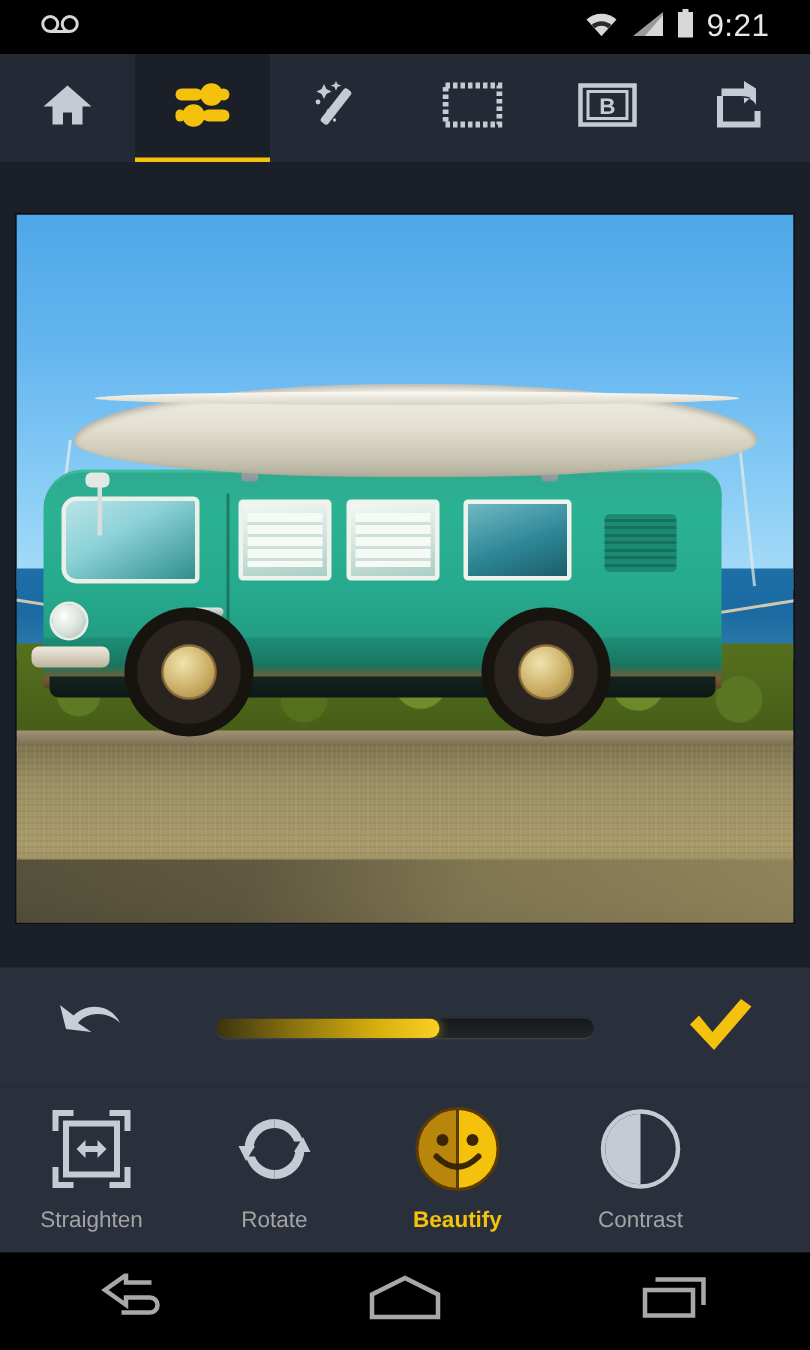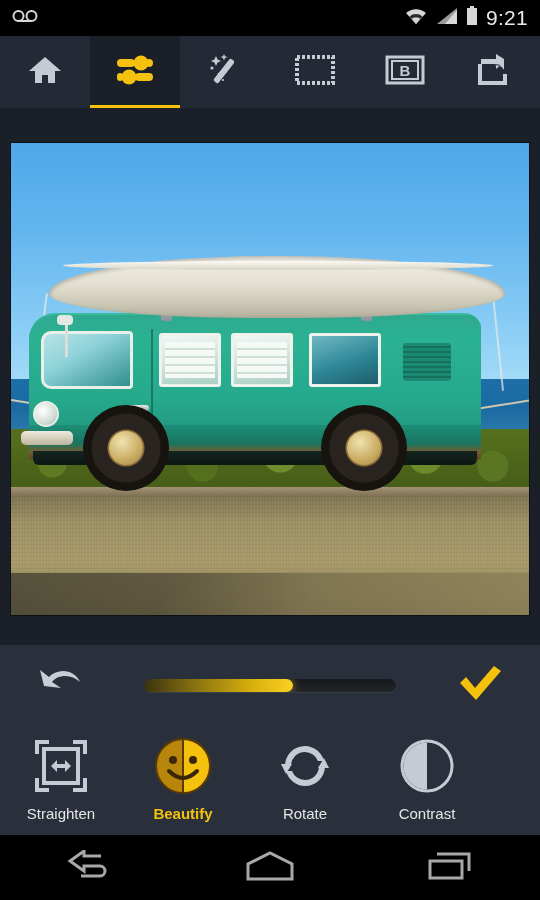--- a/index.html
+++ b/index.html
@@ -8,21 +8,21 @@
     background:#000;
     font-family:"Liberation Sans", sans-serif;
     overflow:hidden;
   }
   #app { position:relative; width:540px; height:900px; background:#1b1f27; }
 
   
   .statusbar {
     position:absolute; left:0; top:0; width:540px; height:36px;
     background:#000; display:flex; align-items:center;
-    padding:0 12px;
+    padding:0 27px;
   }
   .sb-left { display:flex; align-items:center; gap:8px; }
   .sb-right { margin-left:auto; display:flex; align-items:center; gap:8px; }
   .sb-clock { color:#e8e8e8; font-size:21px; letter-spacing:0.3px; }
 
   
   .toolbar {
     position:absolute; left:0; top:36px; width:540px; height:72px;
     background:#242a35; display:flex;
   }
@@ -198,21 +198,21 @@
 
   
   .toolstrip {
     position:absolute; left:0; top:725px; width:540px; height:110px;
     background:#2a303b; display:flex; align-items:flex-start; overflow:hidden;
   }
   .tool {
     width:122px; flex:0 0 122px; padding-top:10px;
     display:flex; flex-direction:column; align-items:center; gap:8px;
   }
-  .tool-label { font-size:15px; color:#e5e5e5; white-space:nowrap; }
+  .tool-label { font-size:15px; color:#a3a3a3; white-space:nowrap; }
   .tool.active .tool-label { color:#f4c20d; font-weight:bold; }
   .tool-icon { width:62px; height:62px; display:flex; align-items:center; justify-content:center; }
 
   
   .navbar {
     position:absolute; left:0; top:835px; width:540px; height:65px;
     background:#000; display:flex; align-items:center; justify-content:space-around;
   }
   .nav-btn { width:120px; height:48px; display:flex; align-items:center; justify-content:center; }
 </style>
@@ -413,47 +413,47 @@
             <path d="M52 40 V52 H40"></path>
               <path d="M16 52 H4 V40"></path>
             <rect x="11" y="11" width="34" height="34"></rect>
           </g>
           <path d="M18 28 L24 22 V26 H32 V22 L38 28 L32 34 V30 H24 V34 Z" fill="#c6cad2"></path>
         </svg>
       </div>
       <div class="tool-label">Straighten</div>
     </div>
 
-    <div class="tool active">
-      <div class="tool-icon">
-        <svg width="58" height="58" viewBox="0 0 58 58">
-          <circle cx="29" cy="29" r="27" fill="#b8860b" stroke="#5a3a06" stroke-width="2"></circle>
-          <path d="M29 2 A27 27 0 0 1 29 56 Z" fill="#f4c20d" stroke="#5a3a06" stroke-width="2"></path>
-          <circle cx="19" cy="23" r="4" fill="#3a2605"></circle>
-          <circle cx="39" cy="23" r="4" fill="#3a2605"></circle>
-          <path d="M15 34 Q29 48 43 34" fill="none" stroke="#3a2605" stroke-width="4" stroke-linecap="round"></path>
-        </svg>
-      </div>
-      <div class="tool-label">Beautify</div>
-    </div>
-
     <div class="tool">
       <div class="tool-icon">
         <svg width="56" height="56" viewBox="0 0 56 56">
           <path d="M28 8 A20 20 0 0 1 47 23 L41 23 A14 14 0 0 0 28 14 Z" fill="#c6cad2"></path>
           <path d="M47 20 L52 30 L41 30 Z" fill="#c6cad2"></path>
           <path d="M28 48 A20 20 0 0 1 9 33 L15 33 A14 14 0 0 0 28 42 Z" fill="#c6cad2"></path>
           <path d="M9 36 L4 26 L15 26 Z" fill="#c6cad2"></path>
           <path d="M8 28 A20 20 0 0 1 28 8 L28 14 A14 14 0 0 0 14 28 Z" fill="#c6cad2"></path>
           <path d="M48 28 A20 20 0 0 1 28 48 L28 42 A14 14 0 0 0 42 28 Z" fill="#c6cad2"></path>
         </svg>
       </div>
       <div class="tool-label">Rotate</div>
     </div>
 
+    <div class="tool active">
+      <div class="tool-icon">
+        <svg width="58" height="58" viewBox="0 0 58 58">
+          <circle cx="29" cy="29" r="27" fill="#b8860b" stroke="#5a3a06" stroke-width="2"></circle>
+          <path d="M29 2 A27 27 0 0 1 29 56 Z" fill="#f4c20d" stroke="#5a3a06" stroke-width="2"></path>
+          <circle cx="19" cy="23" r="4" fill="#3a2605"></circle>
+          <circle cx="39" cy="23" r="4" fill="#3a2605"></circle>
+          <path d="M15 34 Q29 48 43 34" fill="none" stroke="#3a2605" stroke-width="4" stroke-linecap="round"></path>
+        </svg>
+      </div>
+      <div class="tool-label">Beautify</div>
+    </div>
+
 
     <div class="tool">
       <div class="tool-icon">
         <svg width="56" height="56" viewBox="0 0 56 56">
           <circle cx="28" cy="28" r="25" fill="#c6cad2" stroke="#2a303b" stroke-width="3"></circle>
           <path d="M28 3 A25 25 0 0 1 28 53 Z" fill="#2a303b"></path>
           <circle cx="28" cy="28" r="25" fill="none" stroke="#c6cad2" stroke-width="3"></circle>
         </svg>
       </div>
       <div class="tool-label">Contrast</div>

